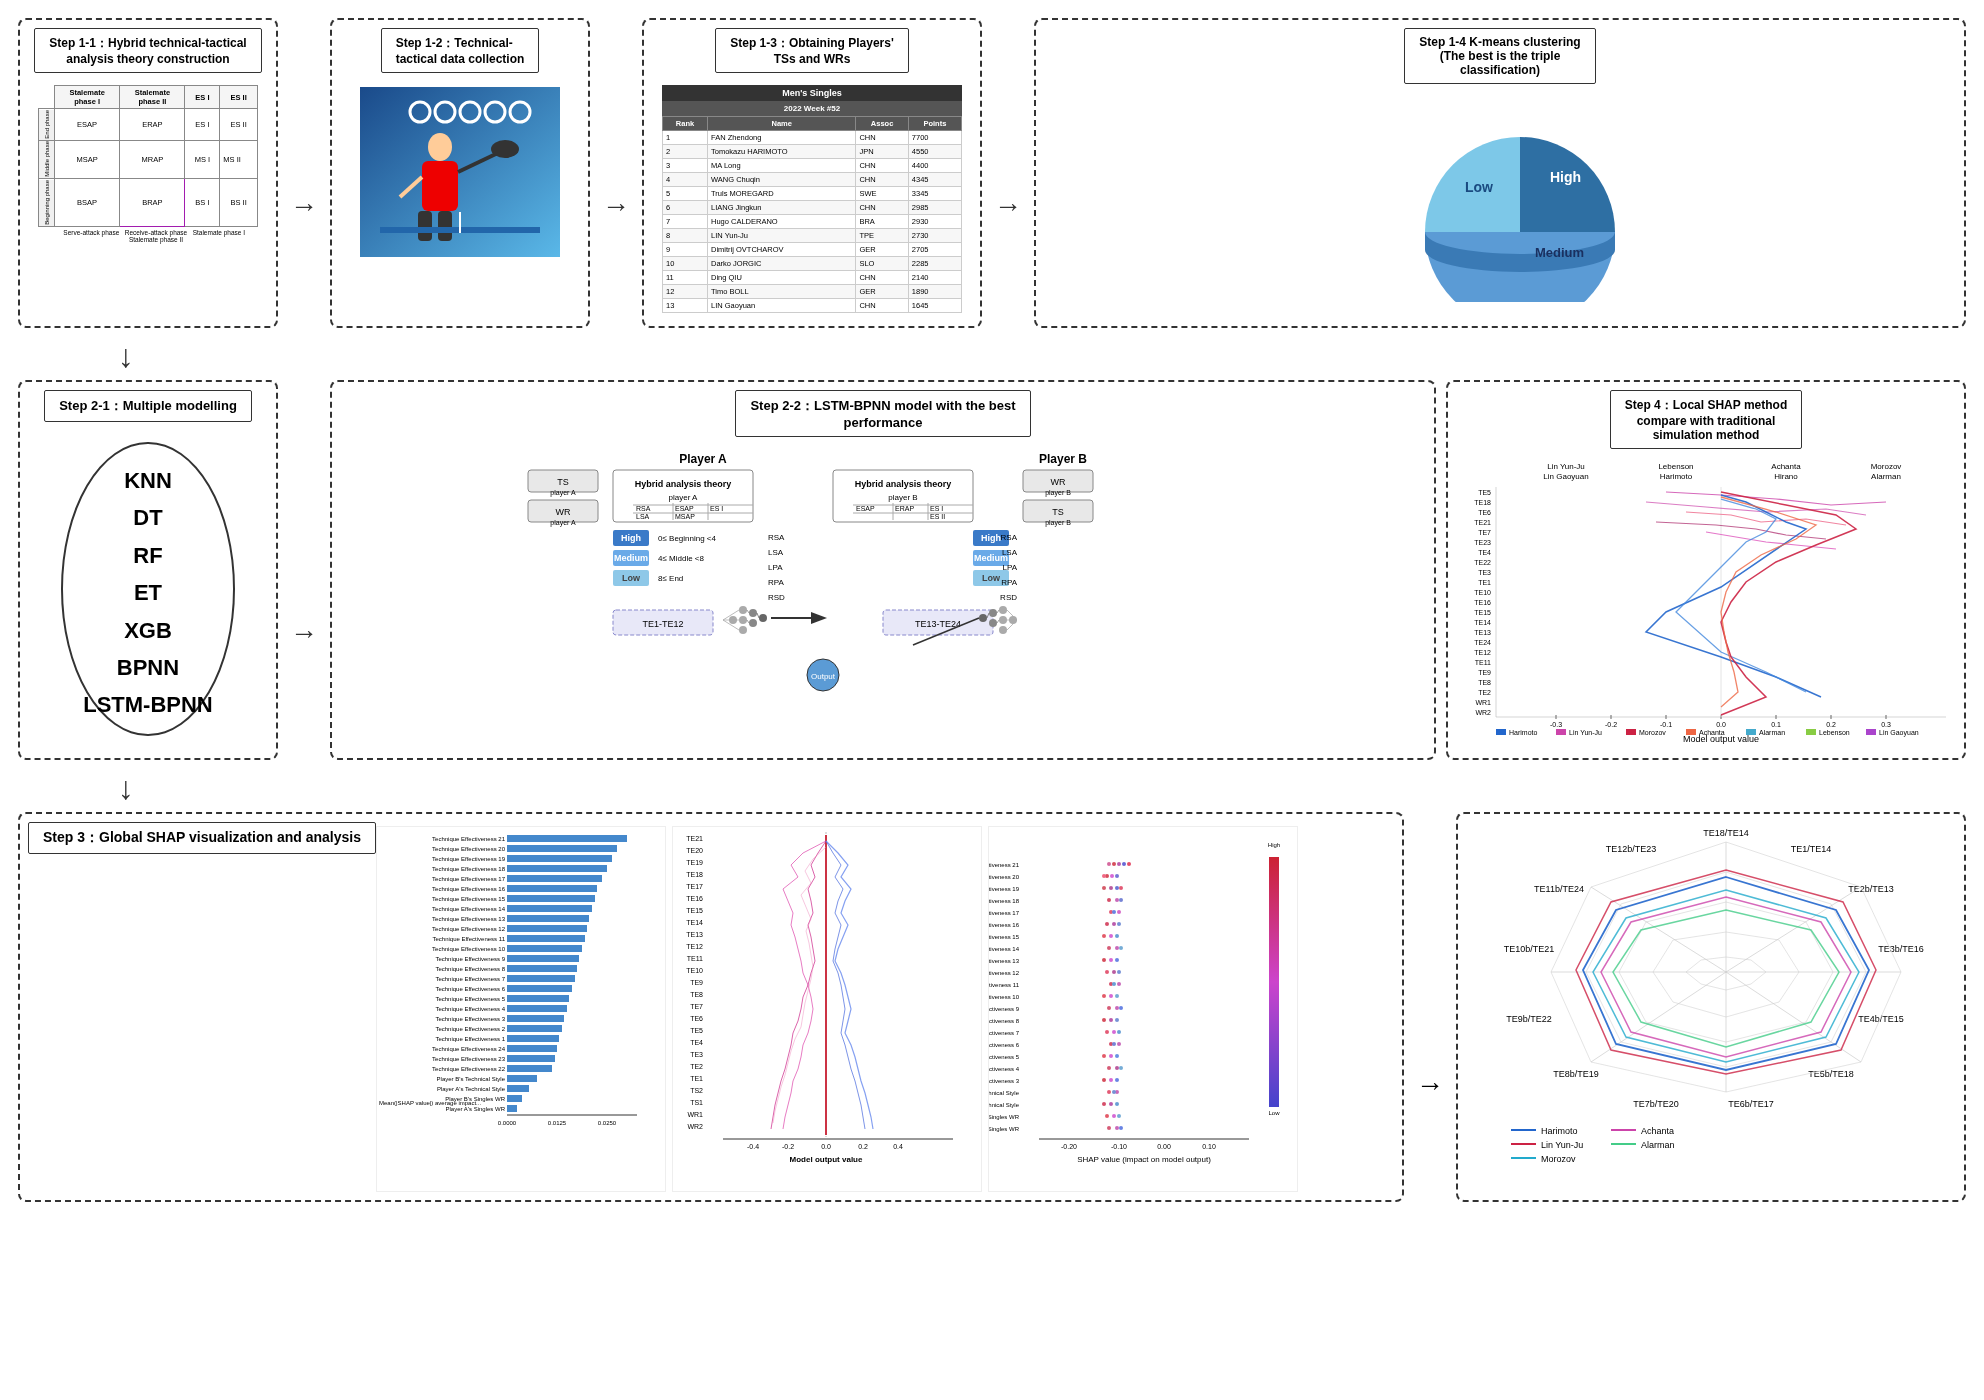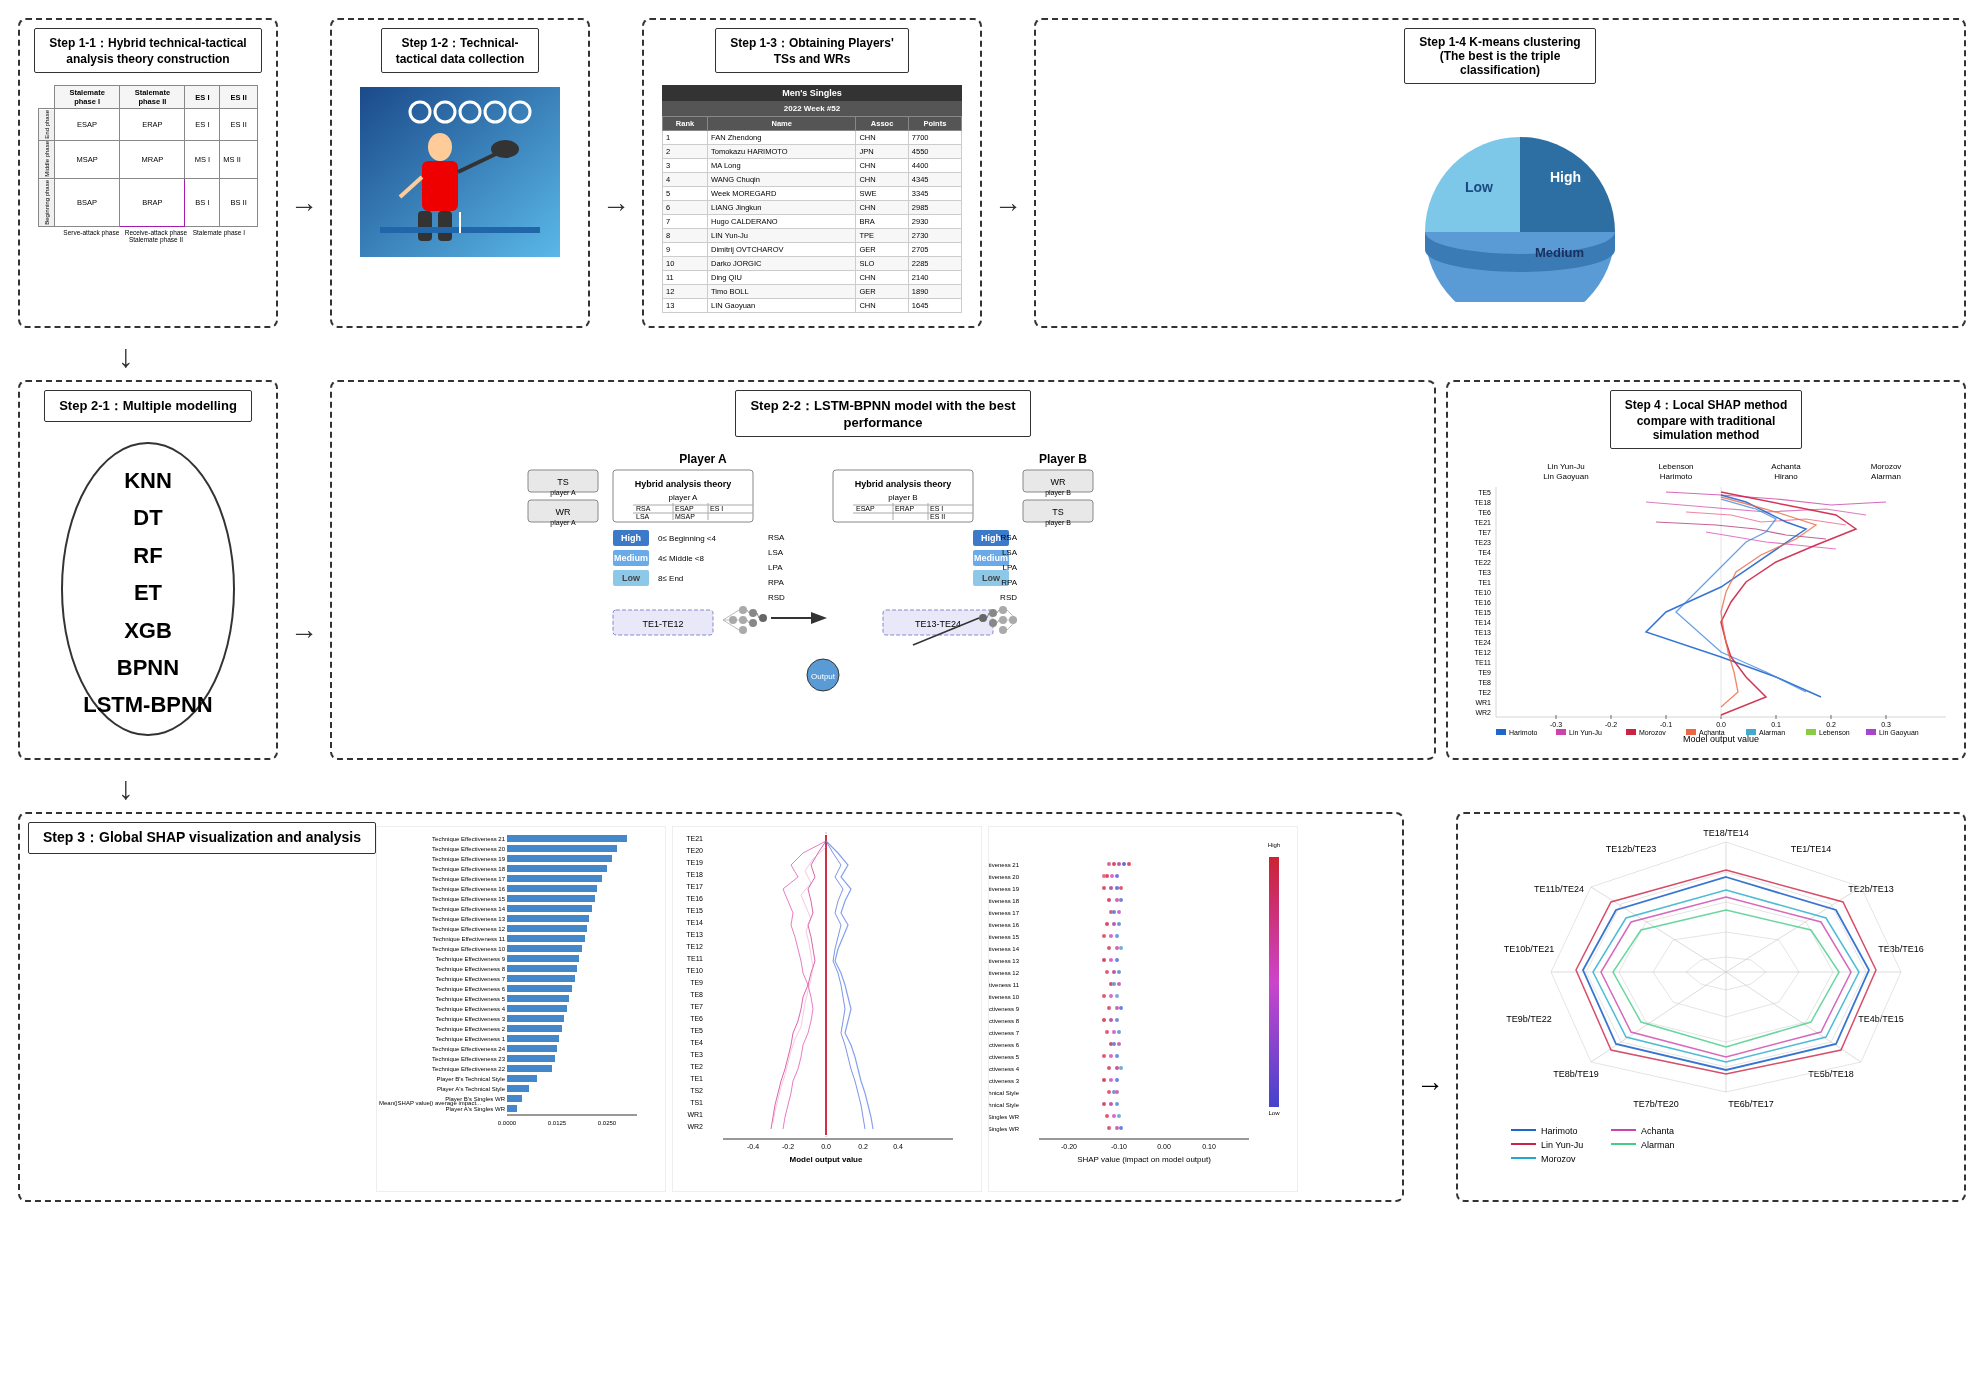--- a/index.html
+++ b/index.html
@@ -298,21 +298,21 @@
             <td colspan="4" style="border:none;font-size:6.5px;text-align:center;padding-top:2px;">Serve-attack phase &nbsp; Receive-attack phase &nbsp; Stalemate phase I &nbsp; Stalemate phase II</td>
           </tr>
         </tbody>
           </table>
       </div>
     </div>
 
     <div class="arrow-right">→</div>
 
     <div class="dashed-box box-step1-2">
-      <div class="step-label" style="font-size:12px;text-align:center;">Step 1-2：Technical-<br>tactical data collection</div>
+      <div class="step-label" style="font-size:12px;text-align:left;">Step 1-2：Technical-<br>tactical data collection</div>
       <div class="img-placeholder" style="width:200px;height:170px;margin-top:6px;">
 
         <svg width="200" height="170" viewBox="0 0 200 170" xmlns="http://www.w3.org/2000/svg">
           <defs>
             <linearGradient id="bg1" x1="0" y1="0" x2="1" y2="1">
               <stop offset="0%" stop-color="#1a4a8a"></stop>
               <stop offset="100%" stop-color="#5ab8e8"></stop>
             </linearGradient>
           </defs>
           <rect width="200" height="170" fill="url(#bg1)"></rect>
@@ -375,21 +375,21 @@
                 <td>4400</td>
               </tr>
               <tr>
                 <td>4</td>
                 <td>WANG Chuqin</td>
                 <td>CHN</td>
                 <td>4345</td>
               </tr>
               <tr>
                 <td>5</td>
-                <td>Week MOREGARD</td>
+                <td>Truls MOREGARD</td>
                 <td>SWE</td>
                 <td>3345</td>
               </tr>
               <tr>
                 <td>6</td>
                 <td>LIANG Jingkun</td>
                 <td>CHN</td>
                 <td>2985</td>
               </tr>
               <tr>

